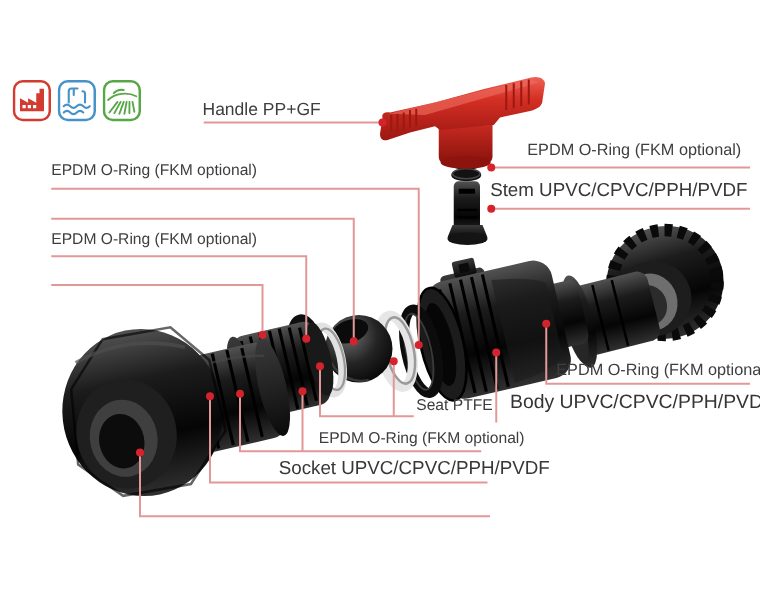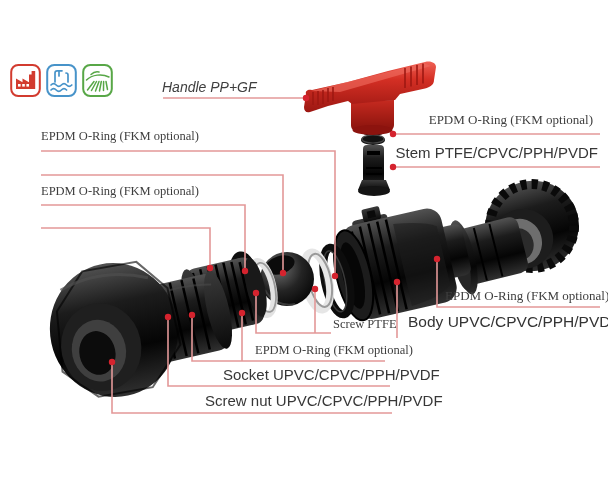--- a/index.html
+++ b/index.html
@@ -2,22 +2,22 @@
 <html><head>
 <meta charset="utf-8">
 <style>
   html,body{margin:0;padding:0;background:#ffffff;}
   .stage{position:relative;width:608px;height:488px;background:#ffffff;overflow:hidden;
          font-family:"Liberation Sans", sans-serif;}
   svg{display:block;}
   .art{position:absolute;left:0;top:0;}
   .icons{position:absolute;left:10px;top:63px;display:flex;gap:5px;}
   .lbl{position:absolute;white-space:nowrap;color:#3e3e3e;}
-  .sm{font-size:12.5px;font-family:Liberation Serif, serif;}
-  .md{font-size:14px;font-style:italic;}
+  .sm{font-size:12.5px;}
+  .md{font-size:14px;}
   .lg{font-size:15px;color:#373737;}
   .xl{font-size:15.5px;color:#343434;}
   .ralign{text-align:right;}
 </style>
 </head>
 <body>
 
 <div class="stage">
 
   <svg class="art" width="608" height="488" viewBox="0 0 608 488">
@@ -227,33 +227,32 @@
         <path d="M9,11.5 q3.5,-3.5 8,-2.5"></path>
         <path d="M5.5,27 L12,18.5 M9.5,27.5 L14.5,18.5 M13.5,28 L17,18.5 M17.5,28 L19.3,18.5 M21.5,27.5 L21.6,18.5 M25.5,26.5 L24,18.5"></path>
       </g>
     </svg>
   </div>
 
   <div class="lbl md" style="left:162px;top:79px;">Handle PP+GF</div>
 
   <div class="lbl sm ralign" style="right:15px;top:112px;font-size:13px;">EPDM O-Ring (FKM optional)</div>
 
-  <div class="lbl lg ralign" style="right:10px;top:144px;">Stem PTFE/CPVC/PPH/PVDF</div>
+  <div class="lbl lg ralign" style="right:10px;top:144px;">Stem UPVC/CPVC/PPH/PVDF</div>
 
   <div class="lbl sm" style="left:41px;top:129px;">EPDM O-Ring (FKM optional)</div>
 
 
   <div class="lbl sm" style="left:41px;top:184px;">EPDM O-Ring (FKM optional)</div>
 
 
-  <div class="lbl sm" style="left:333px;top:317px;">Screw PTFE</div>
+  <div class="lbl sm" style="left:333px;top:317px;">Seat PTFE</div>
 
   <div class="lbl sm" style="left:255px;top:343px;">EPDM O-Ring (FKM optional)</div>
 
   <div class="lbl lg" style="left:223px;top:366px;">Socket UPVC/CPVC/PPH/PVDF</div>
 
-  <div class="lbl lg" style="left:205px;top:392px;">Screw nut UPVC/CPVC/PPH/PVDF</div>
 
   <div class="lbl xl" style="left:408px;top:313px;">Body UPVC/CPVC/PPH/PVDF</div>
 
   <div class="lbl sm" style="left:445px;top:288px;font-size:13px;">EPDM O-Ring (FKM optional)</div>
 
 </div>
 
 </body></html>

